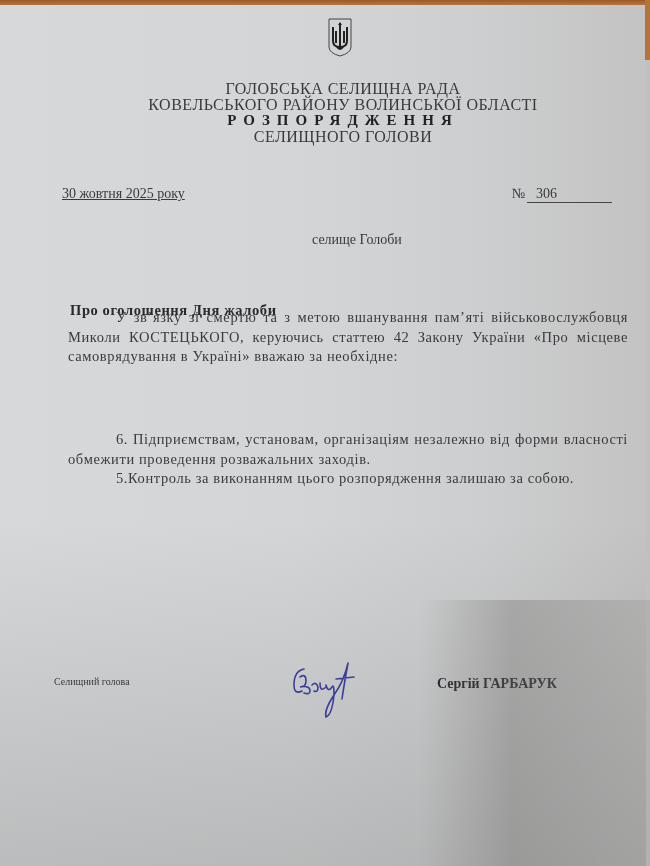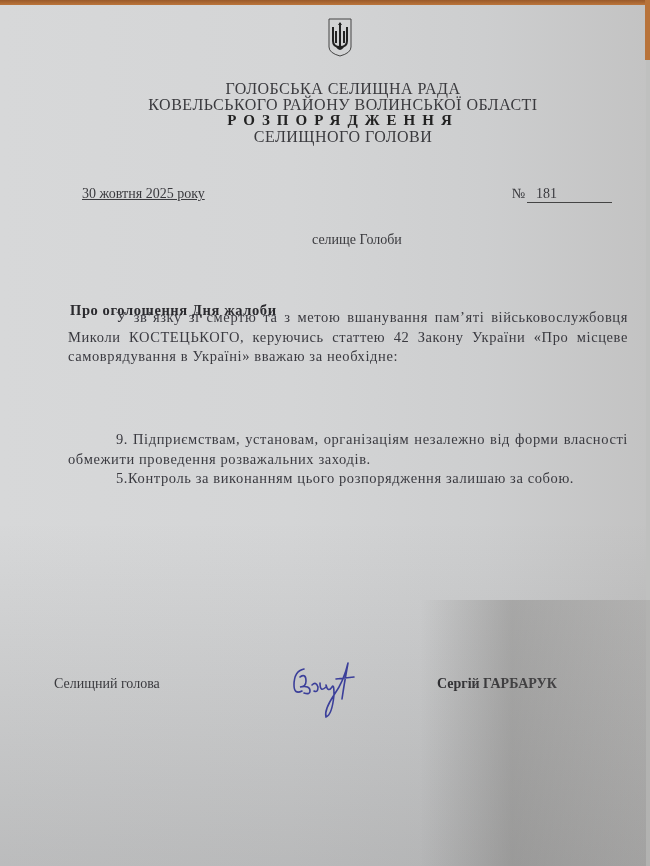--- a/index.html
+++ b/index.html
@@ -33,37 +33,37 @@
     }
     .hdr {
       position: absolute; left: 0; width: 650px; text-align: center;
       text-transform: none; letter-spacing: 0.5px; color: #3a3a3e;
     }
     .h1 { top: 80px; font-size: 16px; left: 18px; }
     .h2 { top: 96px; font-size: 16px; left: 18px; }
     .h3 { top: 112px; font-size: 15px; font-weight: bold; letter-spacing: 7px; left: 18px; color: #222; }
     .h4 { top: 128px; font-size: 16px; left: 18px; }
     .meta { position: absolute; top: 186px; font-size: 14px; color: #3a3a3e; }
-    .date { left: 82px; text-decoration: underline; }
+    .date { left: 62px; text-decoration: underline; }
     .place { left: 312px; margin-top: 46px; }
     .num-label { left: 512px; }
     .num-val { left: 536px; }
     .num-line { position: absolute; left: 527px; top: 202px; width: 85px; height: 1px; background: #444; }
     .title {
       position: absolute; left: 70px; top: 266px; font-size: 14.5px; font-weight: bold;
       letter-spacing: 0.6px; color: #2a2a2e; margin-top: 36px;
     }
     .body {
       position: absolute; left: 68px; width: 560px; font-size: 14.5px; line-height: 19.5px;
       text-align: justify; letter-spacing: 0.6px; color: #3a3a40;
     }
     .body p { margin: 0; text-indent: 48px; text-align: justify; text-align-last: left; }
     .intro { top: 308px; }
     .items { top: 430px; }
-    .sign-title { position: absolute; left: 54px; top: 676px; font-size: 14px; color: #3a3a3e; }
+    .sign-title { position: absolute; left: 54px; top: 676px; font-size: 10px; color: #3a3a3e; }
     .sign-name { position: absolute; left: 437px; top: 676px; font-size: 14px; font-weight: bold; color: #2a2a2e; }
     .signature { position: absolute; left: 286px; top: 655px; width: 90px; height: 65px; }
   </style>
 </head>
 <body>
 
 <div class="desk-top"></div>
 <div class="page"></div>
 <div class="desk-right"></div>
 
@@ -74,31 +74,31 @@
 </svg>
 
 <div class="hdr h1">ГОЛОБСЬКА СЕЛИЩНА РАДА</div>
 <div class="hdr h2">КОВЕЛЬСЬКОГО РАЙОНУ ВОЛИНСЬКОЇ ОБЛАСТІ</div>
 <div class="hdr h3">РОЗПОРЯДЖЕННЯ</div>
 <div class="hdr h4">СЕЛИЩНОГО ГОЛОВИ</div>
 
 <div class="meta date">30 жовтня  2025 року</div>
 <div class="meta place">селище Голоби</div>
 <div class="meta num-label">№</div>
-<div class="meta num-val">181</div>
+<div class="meta num-val">306</div>
 <div class="num-line"></div>
 
 <div class="title">Про оголошення Дня жалоби</div>
 
 <div class="body intro">
   <p>У зв’язку зі смертю та з метою вшанування пам’яті військовослужбовця Миколи КОСТЕЦЬКОГО, керуючись статтею 42 Закону України «Про місцеве самоврядування в Україні» вважаю за необхідне:</p>
 </div>
 
 <div class="body items">
-  <p>9. Підприємствам, установам, організаціям незалежно від форми власності обмежити проведення розважальних заходів.</p>
+  <p>6. Підприємствам, установам, організаціям незалежно від форми власності обмежити проведення розважальних заходів.</p>
   <p>5.Контроль за виконанням цього розпорядження залишаю за собою.</p>
 </div>
 
 <div class="sign-title">Селищний голова</div>
 <svg class="signature" viewBox="0 0 90 65">
   <path d="M18 14 Q8 16 8 30 Q8 40 16 36 M14 22 Q20 18 20 26 Q20 32 14 32 Q24 30 24 36 Q24 40 18 38 M26 30 Q30 26 32 32 Q32 38 28 36 M34 28 Q34 38 40 32 M40 30 Q42 38 46 32 Q48 28 48 40 Q46 60 40 62 Q38 55 48 40 Q58 26 62 8 M62 8 Q58 30 56 44 M50 24 L68 22" fill="none" stroke="#3b3f9a" stroke-width="1.6" stroke-linecap="round"></path>
 </svg>
 <div class="sign-name">Сергій ГАРБАРУК</div>
 
 <div class="shade-right"></div>

